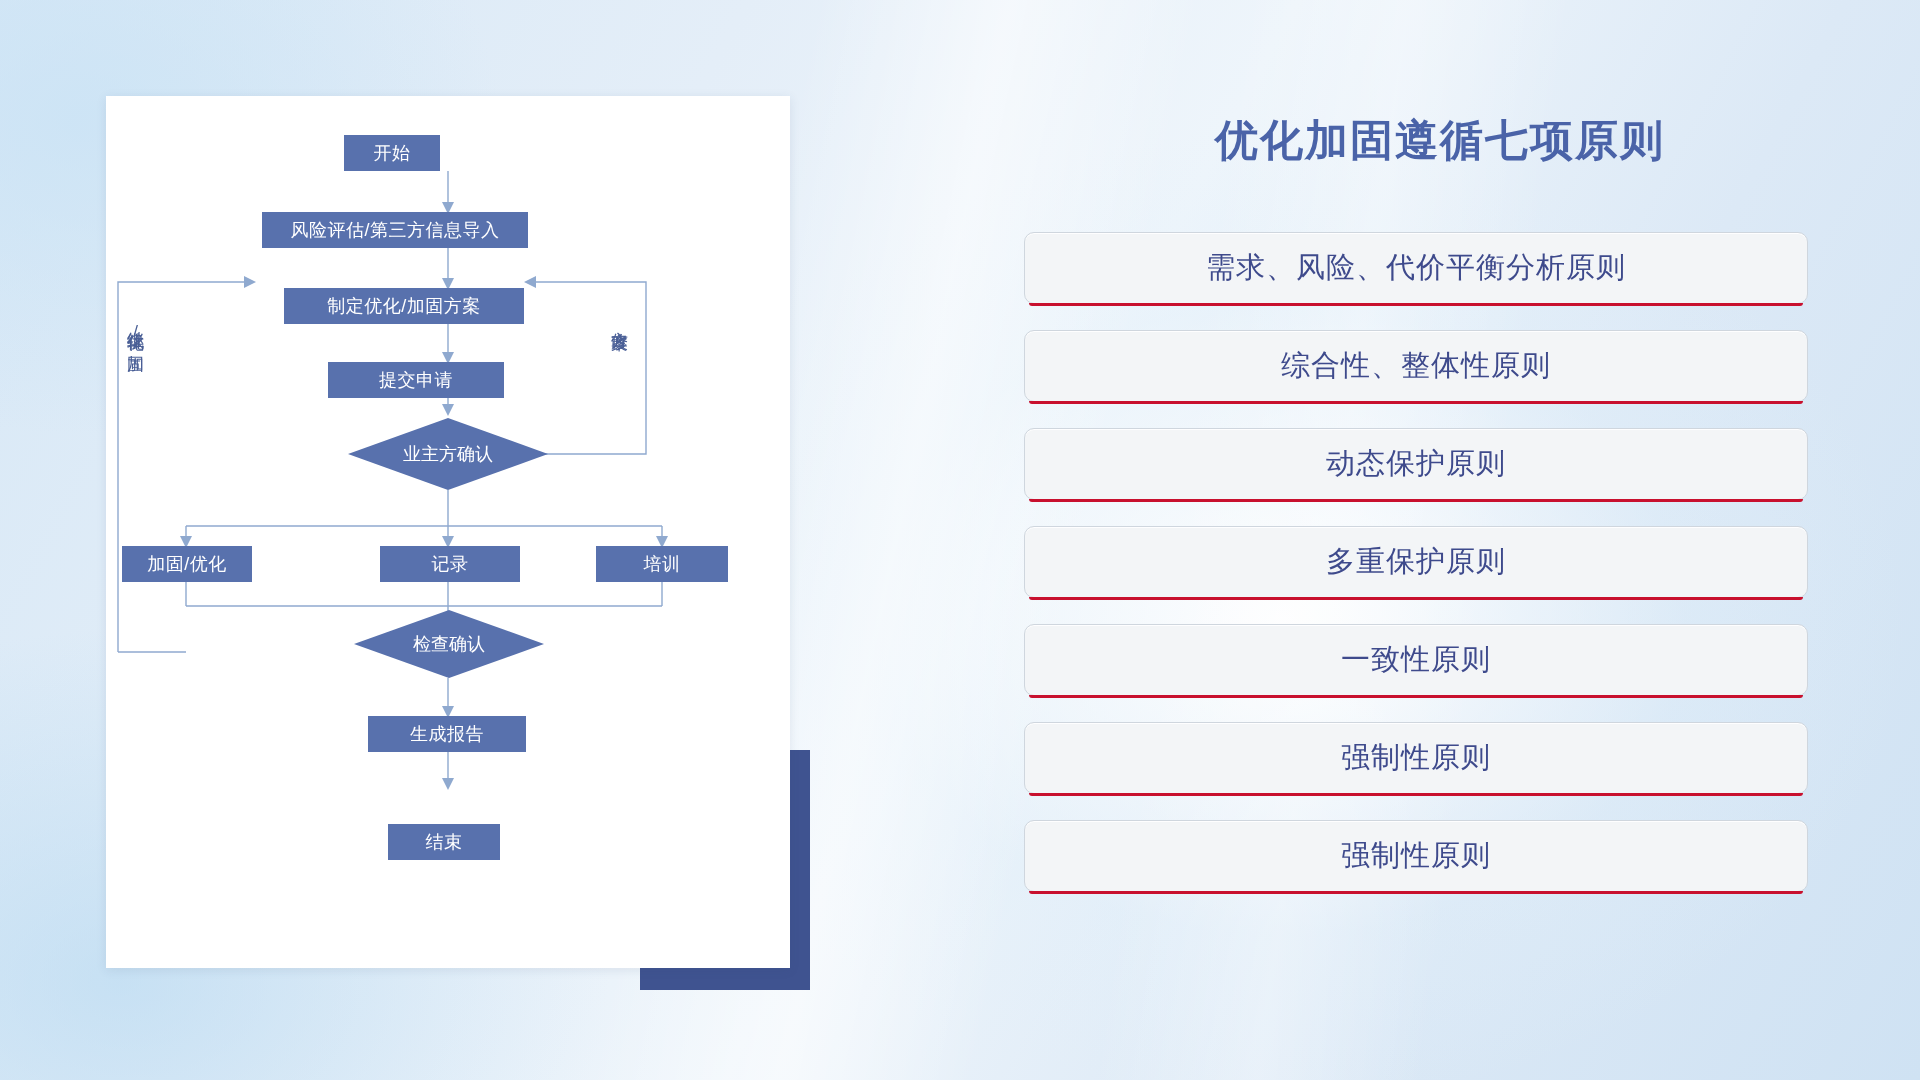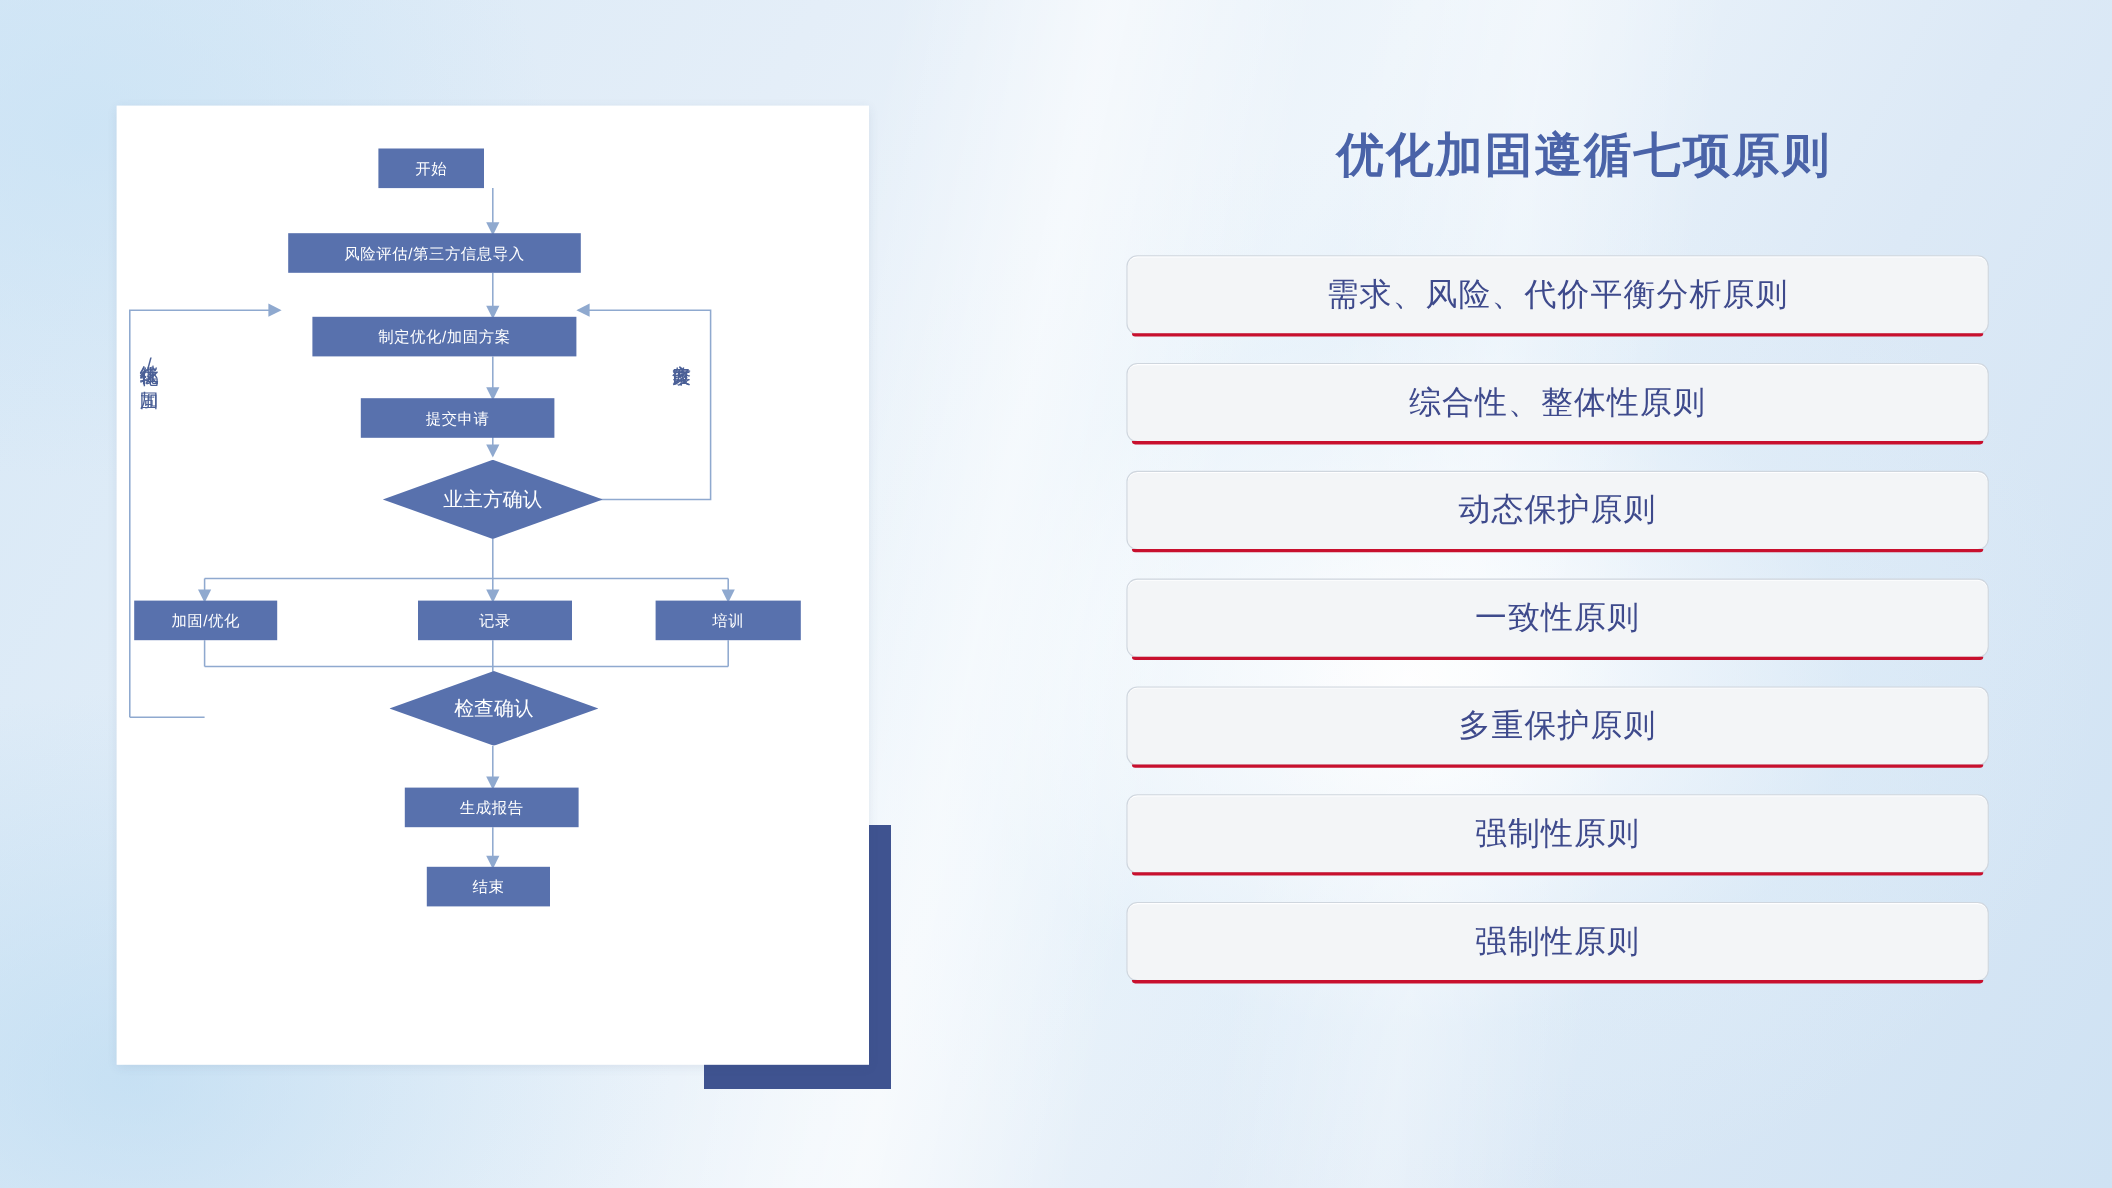--- a/index.html
+++ b/index.html
@@ -42,21 +42,21 @@
     box-shadow: 0 2px 10px rgba(50,70,110,0.10);
   }
 
   .flow { position: absolute; inset: 0; }
   .flow svg { position: absolute; left: 0; top: 0; }
 
   .node {
     position: absolute;
     background: #5871ad;
     color: #ffffff;
-    font-size: 14px;
+    font-size: 18px;
     line-height: 1;
     display: flex; align-items: center; justify-content: center;
     white-space: nowrap;
     letter-spacing: 0.5px;
   }
   .diamond-wrap {
     position: absolute;
     display: flex; align-items: center; justify-content: center;
   }
   .diamond-wrap .dlabel {
@@ -218,21 +218,21 @@
 
       <div class="diamond-wrap" style="left:248px; top:514px; width:190px; height:68px;">
         <div class="dshape"></div>
         <div class="dlabel">检查确认</div>
       </div>
 
       <div class="node" style="left:262px; top:620px; width:158px; height:36px;">
         <span>生成报告</span>
       </div>
 
-      <div class="node" style="left:282px; top:692px; width:112px; height:36px;">
+      <div class="node" style="left:282px; top:728px; width:112px; height:36px;">
         <span>结束</span>
       </div>
 
       <div class="vlabel" style="left:20px; top:222px; height:130px;">继续优化/加固</div>
       <div class="vlabel" style="left:504px; top:222px; height:120px;">方案修改</div>
 
     </div>
   </div>
 
   <div class="right-title">优化加固遵循七项原则</div>
@@ -241,26 +241,26 @@
     <div class="bar">
       <span class="bar-label">需求、风险、代价平衡分析原则</span>
     </div>
     <div class="bar">
       <span class="bar-label">综合性、整体性原则</span>
     </div>
     <div class="bar">
       <span class="bar-label">动态保护原则</span>
     </div>
     <div class="bar">
+      <span class="bar-label">多重保护原则</span>
+    </div>
+    <div class="bar">
       <span class="bar-label">一致性原则</span>
     </div>
     <div class="bar">
-      <span class="bar-label">多重保护原则</span>
-    </div>
-    <div class="bar">
       <span class="bar-label">强制性原则</span>
     </div>
     <div class="bar">
       <span class="bar-label">强制性原则</span>
     </div>
   </div>
 
 </div>
 
 </body></html>

